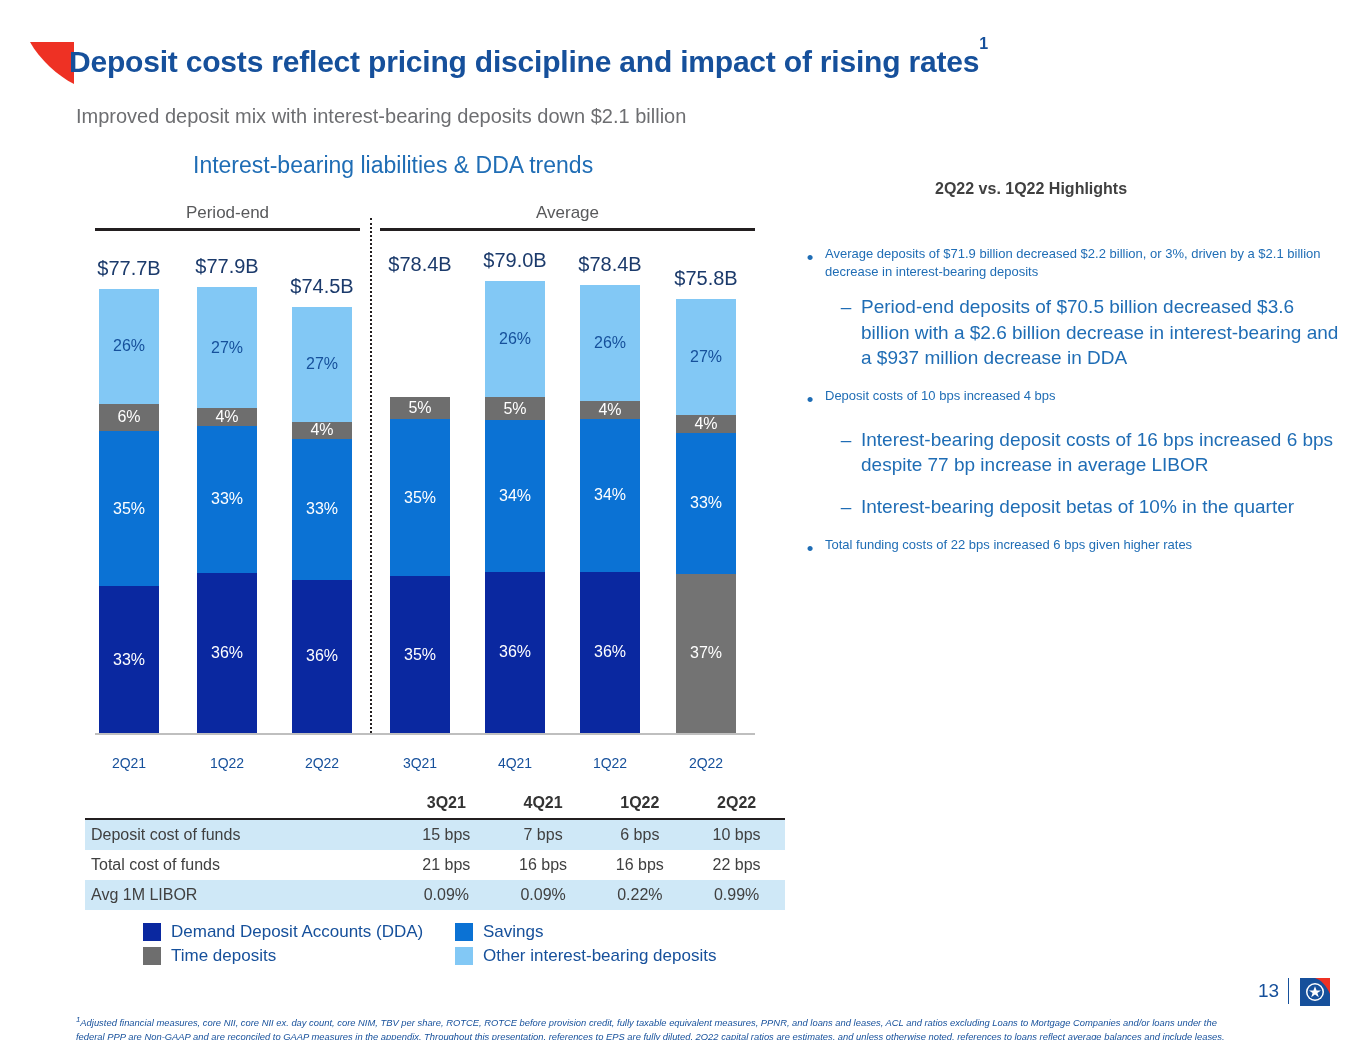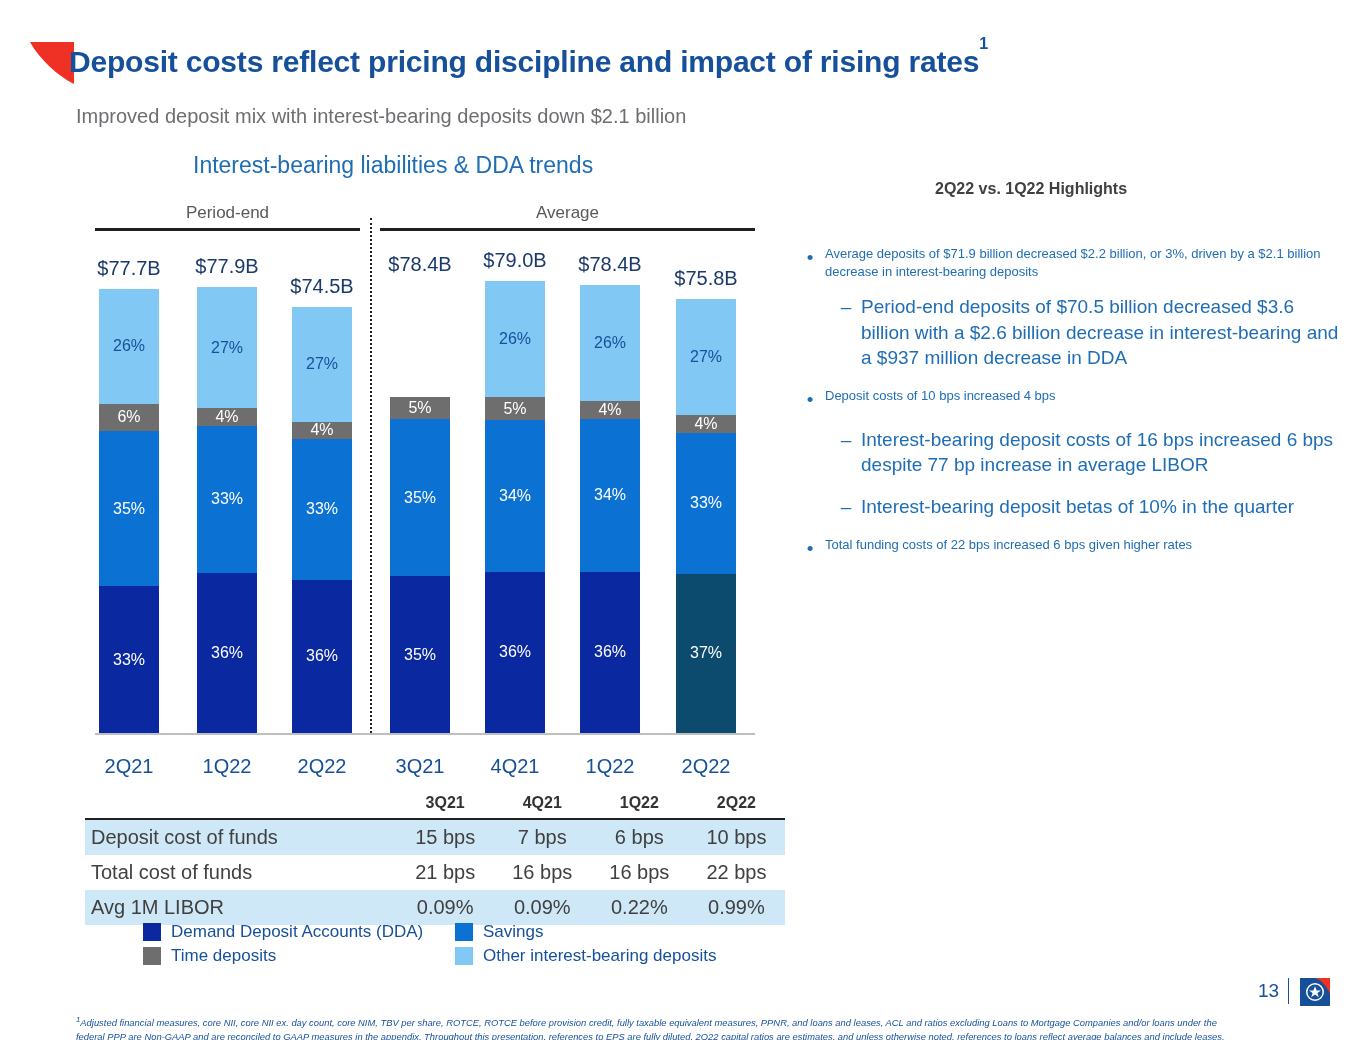--- a/index.html
+++ b/index.html
@@ -47,33 +47,33 @@
     font-size:20px;color:#1B3A6B;white-space:nowrap;
   }
   .seg{
     position:absolute;left:0;width:60px;display:flex;
     align-items:center;justify-content:center;
     font-size:16px;color:#ffffff;
   }
   .seg.other{color:#16509B;}
   .xlabel{
     position:absolute;width:120px;left:-30px;text-align:center;
-    font-size:20px;color:#16509B;
+    font-size:14px;color:#16509B;
   }
   #axis-line{
     position:absolute;left:95px;top:733px;width:660px;height:2px;background:#BFBFBF;
   }
 
   
   #data-table{
     position:absolute;left:85px;top:788px;width:700px;
     border-collapse:collapse;
   }
   #data-table th,#data-table td{
-    font-size:20px;color:#404040;padding:6px 0;
+    font-size:16px;color:#404040;padding:6px 0;
   }
   #data-table th{font-weight:bold;color:#333333;text-align:center;font-size:16px;}
   #data-table th.rowhead{text-align:left;}
   #data-table td.rowhead{text-align:left;padding-left:6px;color:#404040;}
   #data-table td{text-align:center;}
   #data-table thead tr{border-bottom:2.5px solid #231F20;}
   tr.shade{background:#CFE8F7;}
 
   
   #legend{position:absolute;left:143px;top:922px;width:620px;}
@@ -177,21 +177,21 @@
       </div>
       <div class="bar-group" style="left: 580px; top: 284.552px; height: 448.448px;">
         <div class="seg" style="background: rgb(10, 40, 160); height: 161.441px; bottom: 0px;">36%</div>
         <div class="seg" style="background: rgb(11, 114, 212); height: 152.472px; bottom: 161.441px;">34%</div>
         <div class="seg" style="background: rgb(110, 110, 110); height: 17.9379px; bottom: 313.914px;">4%</div>
         <div class="seg other" style="background: rgb(130, 200, 245); height: 116.596px; bottom: 331.852px;">26%</div>
         <div class="bar-total" style="top: -32px;">$78.4B</div>
         <div class="xlabel" style="top: 470.448px;">1Q22</div>
       </div>
       <div class="bar-group" style="left: 676px; top: 299.424px; height: 433.576px;">
-        <div class="seg" style="background: #0c4a6e; height: 160px; bottom: 0px;">37%</div>
+        <div class="seg" style="background: #737373; height: 160px; bottom: 0px;">37%</div>
         <div class="seg" style="background: rgb(11, 114, 212); height: 141.663px; bottom: 158.835px;">33%</div>
         <div class="seg" style="background: rgb(110, 110, 110); height: 17.1713px; bottom: 300.498px;">4%</div>
         <div class="seg other" style="background: rgb(130, 200, 245); height: 115.906px; bottom: 317.67px;">27%</div>
         <div class="bar-total" style="top: -32px;">$75.8B</div>
         <div class="xlabel" style="top: 455.576px;">2Q22</div>
       </div>
     </div>
   <div id="axis-line"></div>
 </div>
 

